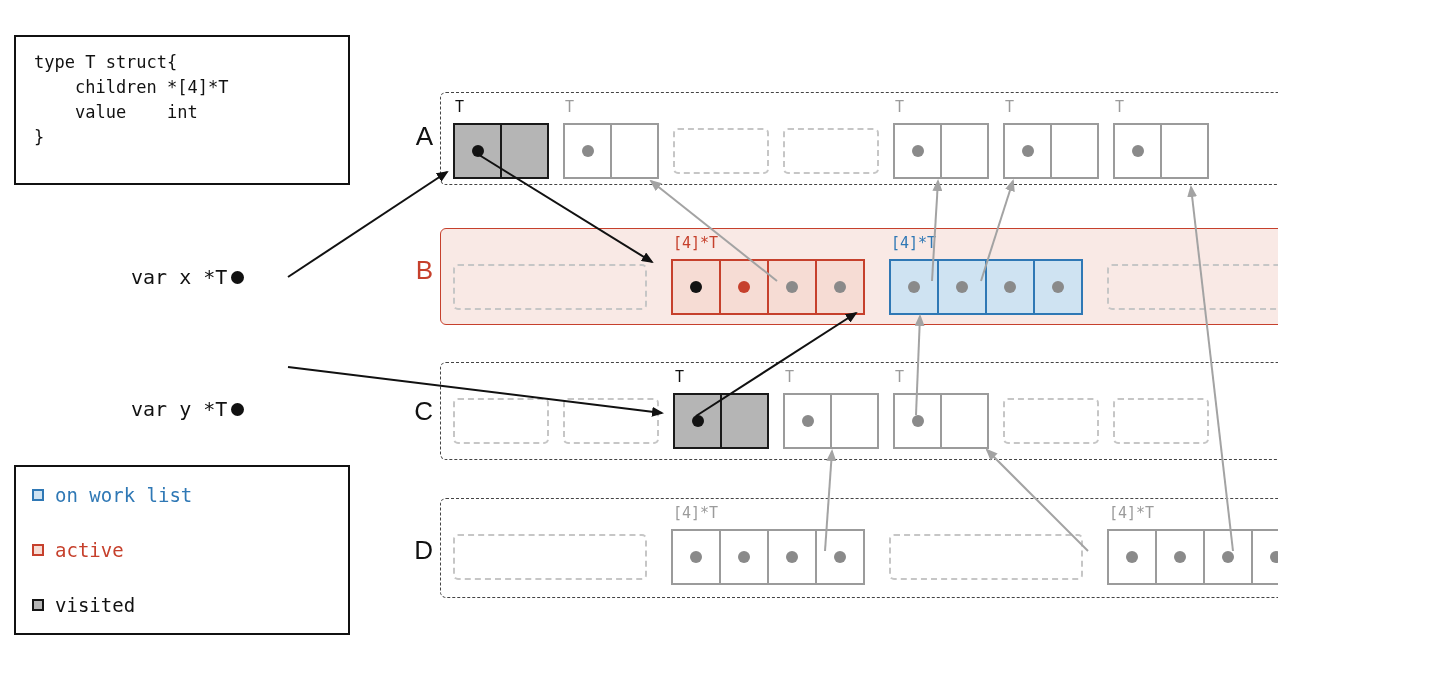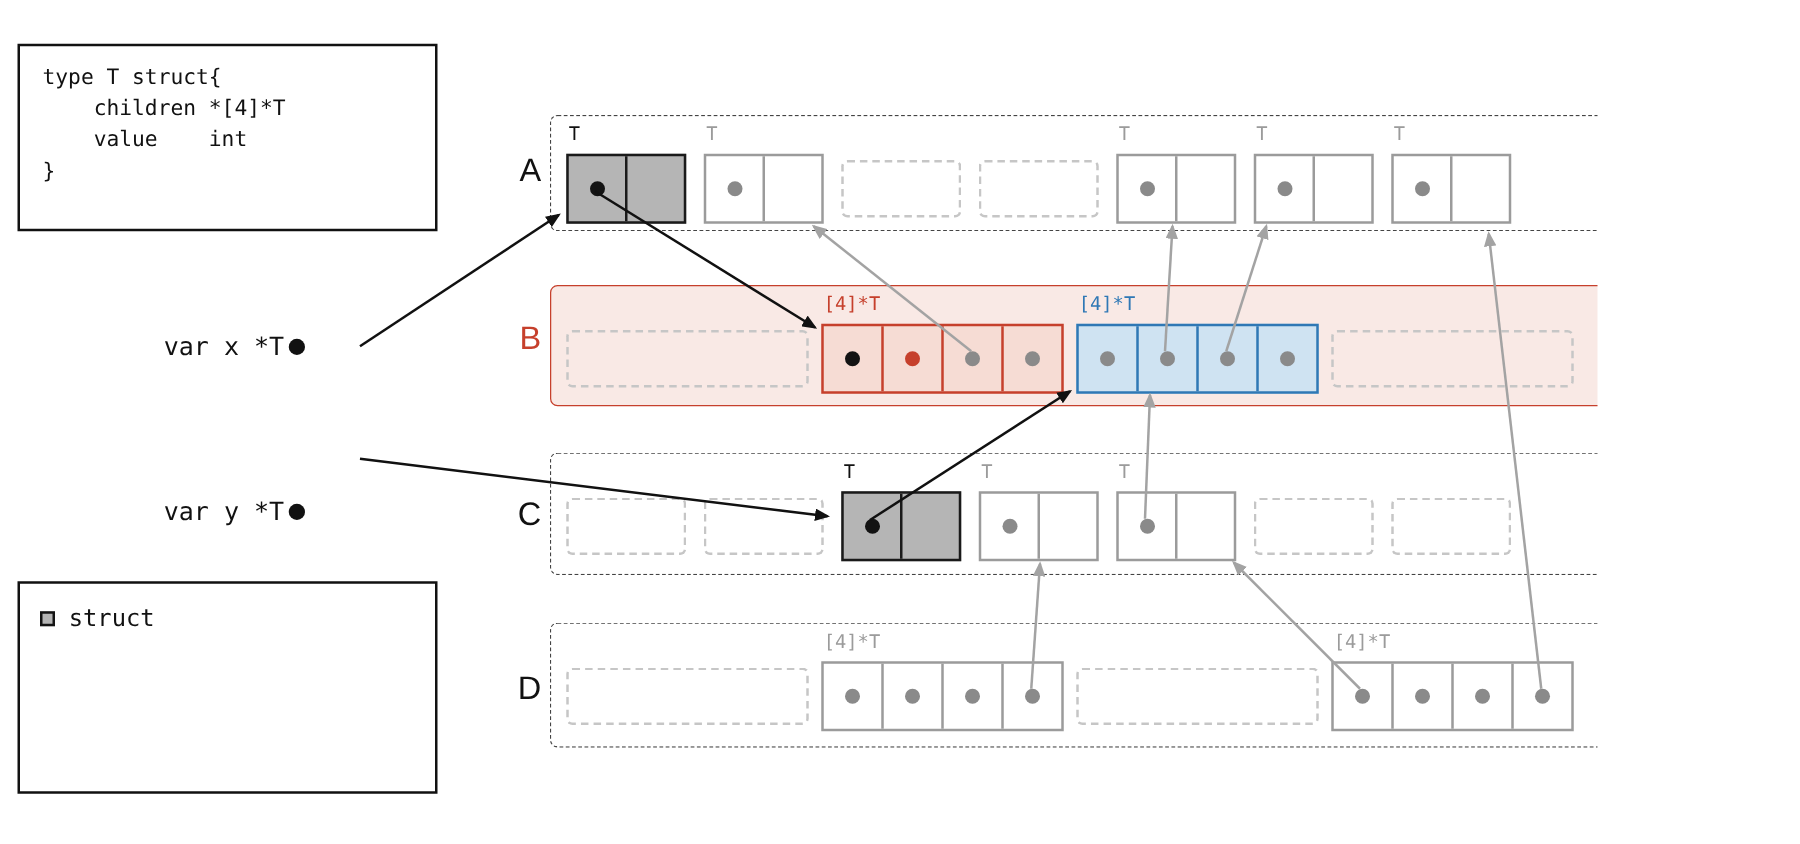--- a/index.html
+++ b/index.html
@@ -38,21 +38,21 @@
 
   .row { position:absolute; left:440px; width:920px; border-radius:6px; }
   .row.dashed { border:1.5px dashed #444; background:#fff; }
   .row.active-region { border:1.5px solid var(--red); background:var(--red-bg); }
   .row-letter { position:absolute; left:403px; width:30px; text-align:right;
                 font:26px "Liberation Sans", sans-serif; color:#111; }
   .row-letter.red { color:var(--red); }
 
   .slots { position:absolute; left:12px; top:30px; display:flex; }
   .slots-7 { gap:14px; }
-  .slots-4 { gap:10px; }
+  .slots-4 { gap:24px; }
   .slot { position:relative; height:56px; }
   .slots-7 .slot { width:96px; }
   .slots-4 .slot { width:194px; }
 
   .empty { height:46px; margin-top:5px; border:2px dashed #c6c6c6; border-radius:5px; background:transparent; }
 
   .obj-label { position:absolute; top:-25px; left:2px; font:15px "DejaVu Sans Mono", monospace; }
   .obj-label.plain { color:var(--gray); }
   .obj-label.visited { color:#111; }
   .obj-label.active { color:var(--red); }
@@ -94,22 +94,30 @@
     <span>var x *T</span>
     <span class="ptr-dot"></span>
   </div>
   <div class="var-row" id="var-y">
     <span>var y *T</span>
     <span class="ptr-dot"></span>
   </div>
 
   <div class="legend">
     <div class="legend-item">
+      <span class="swatch worklist"></span>
+      <span class="legend-label worklist">on work list</span>
+    </div>
+    <div class="legend-item">
+      <span class="swatch active"></span>
+      <span class="legend-label active">active</span>
+    </div>
+    <div class="legend-item">
       <span class="swatch visited"></span>
-      <span class="legend-label visited">struct</span>
+      <span class="legend-label visited">visited</span>
     </div>
   </div>
 
   <div class="row-letter" style="top:121px;">A</div>
   <div class="row-letter red" style="top:255px;">B</div>
   <div class="row-letter" style="top:396px;">C</div>
   <div class="row-letter" style="top:535px;">D</div>
 
   <div class="row dashed" style="top:92px; height:93px;">
     <div class="slots slots-7">

